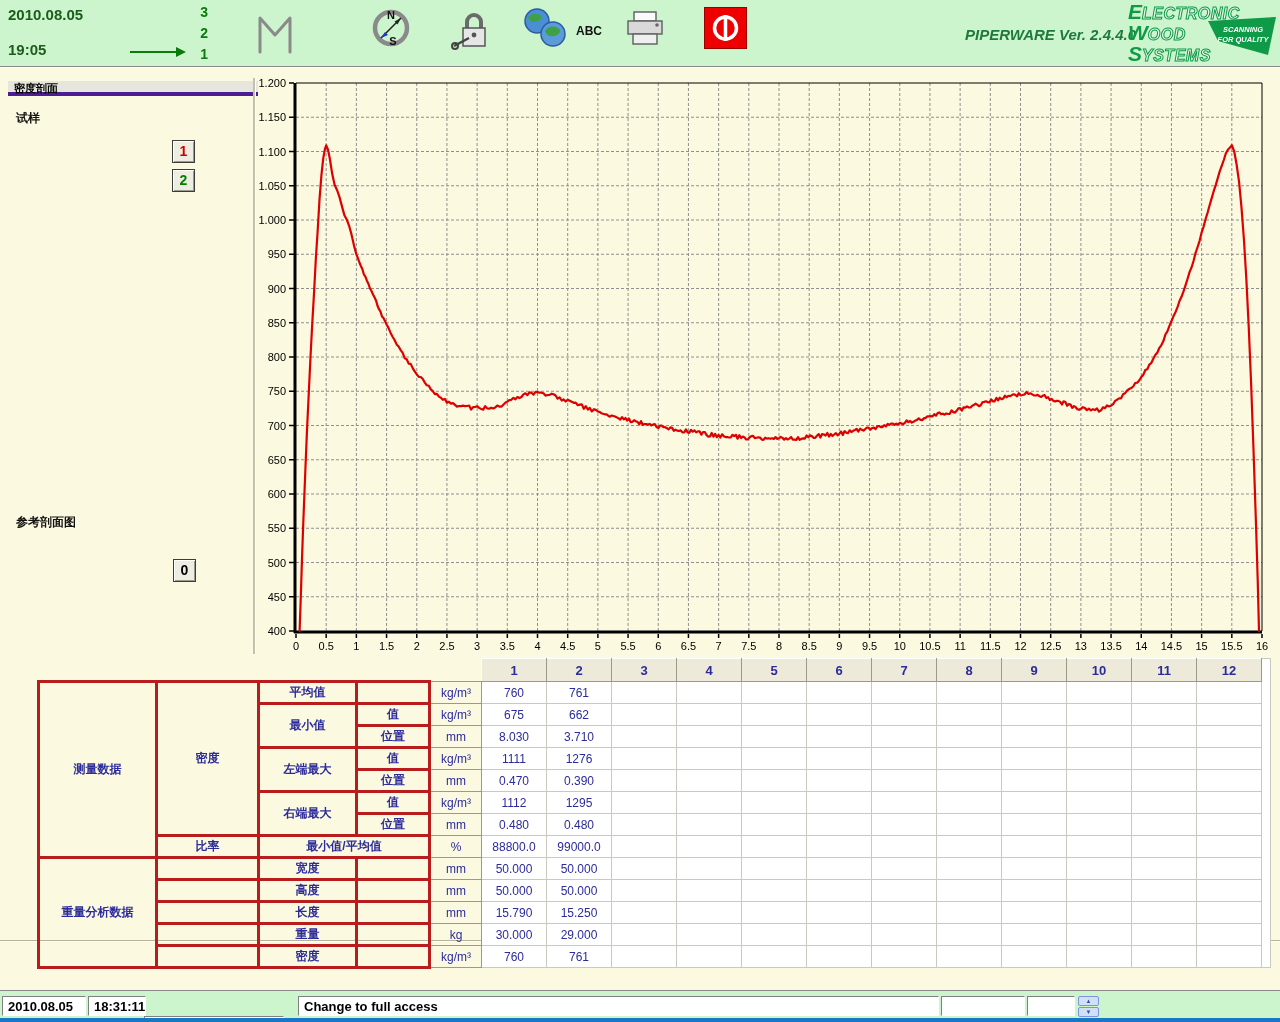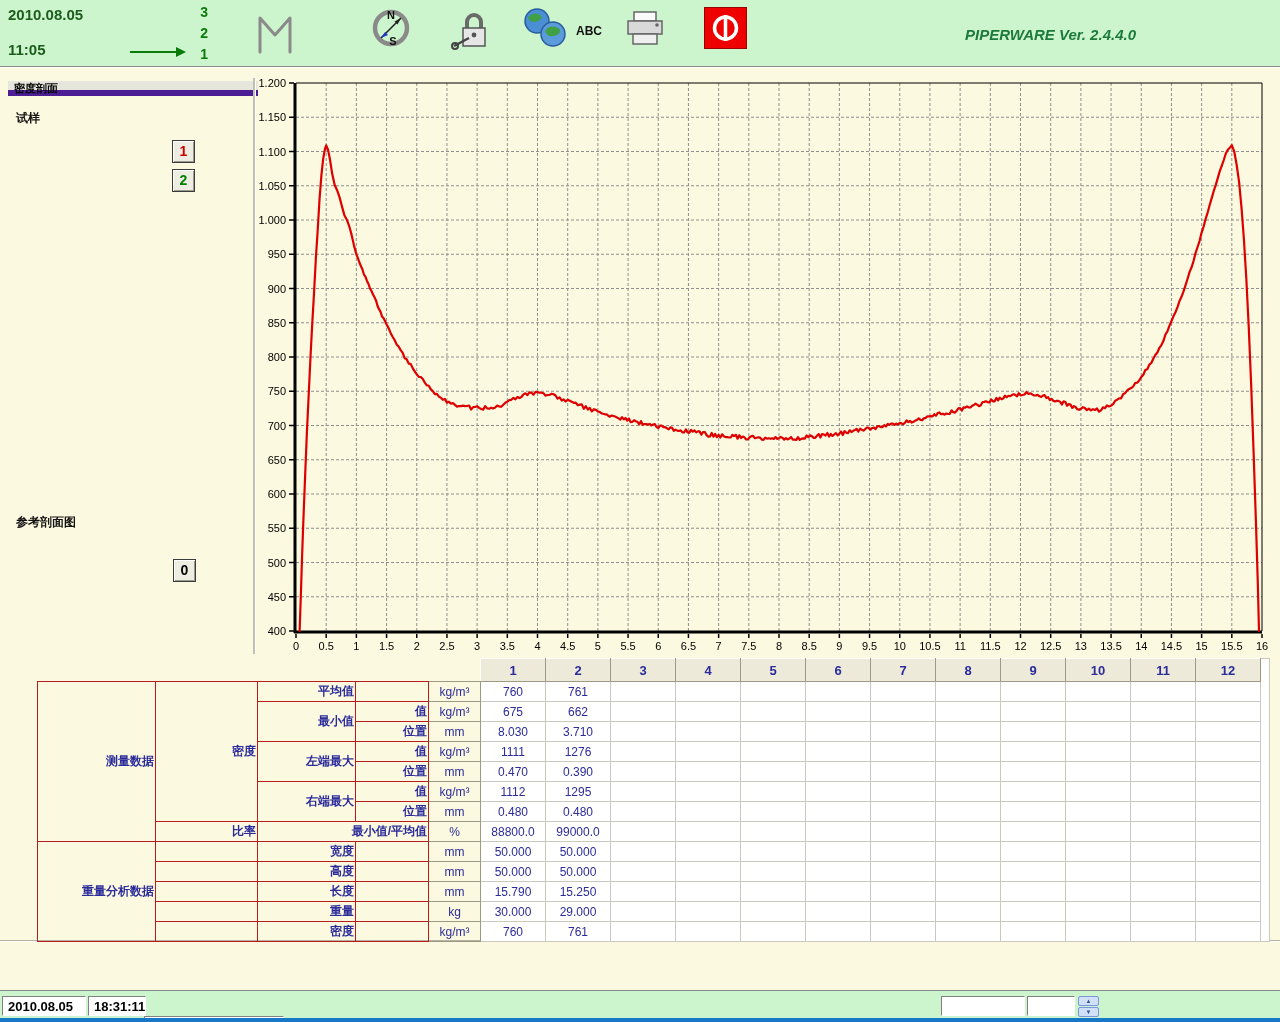--- a/index.html
+++ b/index.html
@@ -18,58 +18,58 @@
   #power-btn{position:absolute;left:704px;top:7px;width:43px;height:42px;background:#EE0000;border:1px solid #990000;cursor:pointer;padding:0;}
   .version{position:absolute;right:144px;top:26px;font-size:15px;font-style:italic;font-weight:bold;color:#1d7a3c;}
   
   #logo{position:absolute;left:1128px;top:2px;width:148px;height:62px;font-style:italic;line-height:19px;}
   .logo-line{white-space:nowrap;}
   .logo-init{font-size:21px;font-weight:800;color:#0E9A47;}
   .logo-rest{font-size:16px;font-weight:700;color:#E9F8EE;-webkit-text-stroke:1px #0E9A47;letter-spacing:.5px;}
   #logo-flag{position:absolute;right:-2px;top:15px;}
   
   #content{position:absolute;left:0;top:67px;width:1280px;height:923px;background:#FBF9DF;border-top:1px solid #ffffff;}
-  #sidebar-caption{position:absolute;left:8px;top:81px;width:250px;height:15px;background:#E6E6DC;border-bottom:6px solid #4c1d95;
+  #sidebar-caption{position:absolute;left:8px;top:81px;width:250px;height:15px;background:#E6E6DC;border-bottom:4px solid #4c1d95;
     font-size:11px;font-weight:bold;color:#000;line-height:15px;padding-left:6px;box-sizing:border-box;}
   #vdivider{position:absolute;left:253px;top:78px;width:2px;height:576px;background:#c2c0ae;border-right:1px solid #ffffff;}
   #hgroove{position:absolute;left:0px;top:940px;width:1280px;height:0;border-top:1px solid #b5b3a0;border-bottom:1px solid #ffffff;}
   .side-label{position:absolute;left:16px;font-size:12px;font-weight:bold;color:#111;}
   .num-btn{position:absolute;left:172px;width:23px;height:23px;background:#EDEDE2;border:1px solid #3c3c3c;
     box-shadow:inset 1px 1px 0 #ffffff, inset -1px -1px 0 #9a9a8e;
     font-family:"Liberation Sans",sans-serif;font-size:14px;font-weight:bold;text-align:center;line-height:21px;padding:0;cursor:pointer;}
   #btn-s1{top:140px;color:#CC0000;}
   #btn-s2{top:169px;color:#008000;}
   #btn-ref{top:559px;color:#000;left:173px;}
   
   #chart-panel{position:absolute;left:256px;top:72px;width:1020px;height:586px;}
   #chart-svg{position:absolute;left:0;top:0;}
   
   #dtable{position:absolute;left:37px;top:658px;border-collapse:collapse;table-layout:fixed;font-size:12px;color:#2B2B9B;}
   #dtable td,#dtable th{overflow:hidden;white-space:nowrap;}
   .hspacer{background:transparent;border:none;}
   th.gridhead{height:20px;background:#EDEAD9;border:1px solid;border-color:#ffffff #9c9a84 #9c9a84 #ffffff;
     font-weight:bold;font-size:13px;color:#2B2B9B;cursor:pointer;}
   th.filler{background:#ffffff;border:1px solid #c9c9bf;}
-  td.lcell{height:17px;border:1px solid #b91c1c;text-align:right;font-weight:bold;background:transparent;}
+  td.lcell{height:17px;border:3px solid #b91c1c;text-align:center;font-weight:bold;background:transparent;}
   td.ucell{height:17px;border:1px solid #9c9a84;text-align:center;font-weight:normal;background:transparent;}
   td.dcell{height:17px;border:1px solid #c9c9bf;background:#ffffff;text-align:center;font-weight:normal;}
   
   #statusbar{position:absolute;left:0;top:990px;width:1280px;height:28px;background:#CDF5CD;border-top:1px solid #8a8a8a;}
   .sb-cell{position:absolute;top:5px;height:20px;background:#ffffff;border:1px solid;border-color:#808080 #ffffff #ffffff #808080;
     font-size:13px;font-weight:bold;color:#000;line-height:20px;padding-left:5px;box-sizing:border-box;}
   .spin-btn{position:absolute;left:1078px;width:21px;height:10px;background:#CFE0F7;border:1px solid #7a96df;border-radius:2px;
     font-size:6px;line-height:8px;text-align:center;color:#34549c;padding:0;cursor:pointer;}
   #blue-line{position:absolute;left:0;top:1018px;width:1280px;height:4px;background:#1778C8;}
 </style>
 </head>
 <body>
 
 <div id="toolbar">
   <div class="tb-date">2010.08.05</div>
-  <div class="tb-time">11:05</div>
+  <div class="tb-time">19:05</div>
   <div class="tb-q" style="top:4px;">3</div>
   <div class="tb-q" style="top:25px;">2</div>
   <div class="tb-q" style="top:46px;">1</div>
   <svg style="position:absolute;left:128px;top:44px;" width="58" height="16">
     <line x1="2" y1="8" x2="48" y2="8" stroke="#0a7a0a" stroke-width="2"></line>
     <polygon points="48,3 58,8 48,13" fill="#0a7a0a"></polygon>
   </svg>
 
   <button class="tb-icon" style="left:252px;" title="">
     <svg width="46" height="46" viewBox="0 0 46 46">
@@ -119,20 +119,30 @@
 
   <button id="power-btn">
     <svg width="41" height="40" viewBox="0 0 41 40">
       <circle cx="20.5" cy="20" r="11" fill="none" stroke="#ffffff" stroke-width="3.5"></circle>
       <line x1="20.5" y1="7" x2="20.5" y2="33" stroke="#ffffff" stroke-width="3.5"></line>
     </svg>
   </button>
 
   <div class="version">PIPERWARE Ver. 2.4.4.0</div>
 
+  <div id="logo">
+    <div class="logo-line"><span class="logo-init">E</span><span class="logo-rest">LECTRONIC</span></div>
+    <div class="logo-line"><span class="logo-init">W</span><span class="logo-rest">OOD</span></div>
+    <div class="logo-line"><span class="logo-init">S</span><span class="logo-rest">YSTEMS</span></div>
+    <svg id="logo-flag" width="72" height="40" viewBox="0 0 72 40">
+      <polygon points="2,4 70,0 62,38 12,24" fill="#0E9A47"></polygon>
+      <text x="37" y="15" font-size="7.5" font-style="italic" font-weight="bold" fill="#ffffff" text-anchor="middle" font-family="Liberation Sans, sans-serif">SCANNING</text>
+      <text x="37" y="25" font-size="7.5" font-style="italic" font-weight="bold" fill="#ffffff" text-anchor="middle" font-family="Liberation Sans, sans-serif">FOR QUALITY</text>
+    </svg>
+  </div>
 </div>
 
 <div id="content"></div>
 
 <div id="sidebar-caption">密度剖面</div>
 <div id="vdivider"></div>
 
 <div class="side-label" style="top:110px;">试样</div>
 <button class="num-btn" id="btn-s1">1</button>
 <button class="num-btn" id="btn-s2">2</button>
@@ -562,18 +572,19 @@
         <td class="dcell"></td>
         <td class="dcell"></td>
       </tr>
 </tbody>
   </table>
 
 <div id="statusbar">
   <div class="sb-cell" style="left:2px;width:84px;">2010.08.05</div>
   <div class="sb-cell" style="left:88px;width:58px;">18:31:11</div>
   <div class="sb-cell" style="left:144px;width:140px;margin-top:20px;">Visualization</div>
+  <div class="sb-cell" style="left:298px;width:641px;">Change to full access</div>
   <div class="sb-cell" style="left:941px;width:84px;"></div>
   <div class="sb-cell" style="left:1027px;width:48px;"></div>
   <button class="spin-btn" style="top:5px;">▲</button>
   <button class="spin-btn" style="top:16px;">▼</button>
 </div>
 <div id="blue-line"></div>
 
 </body></html>

